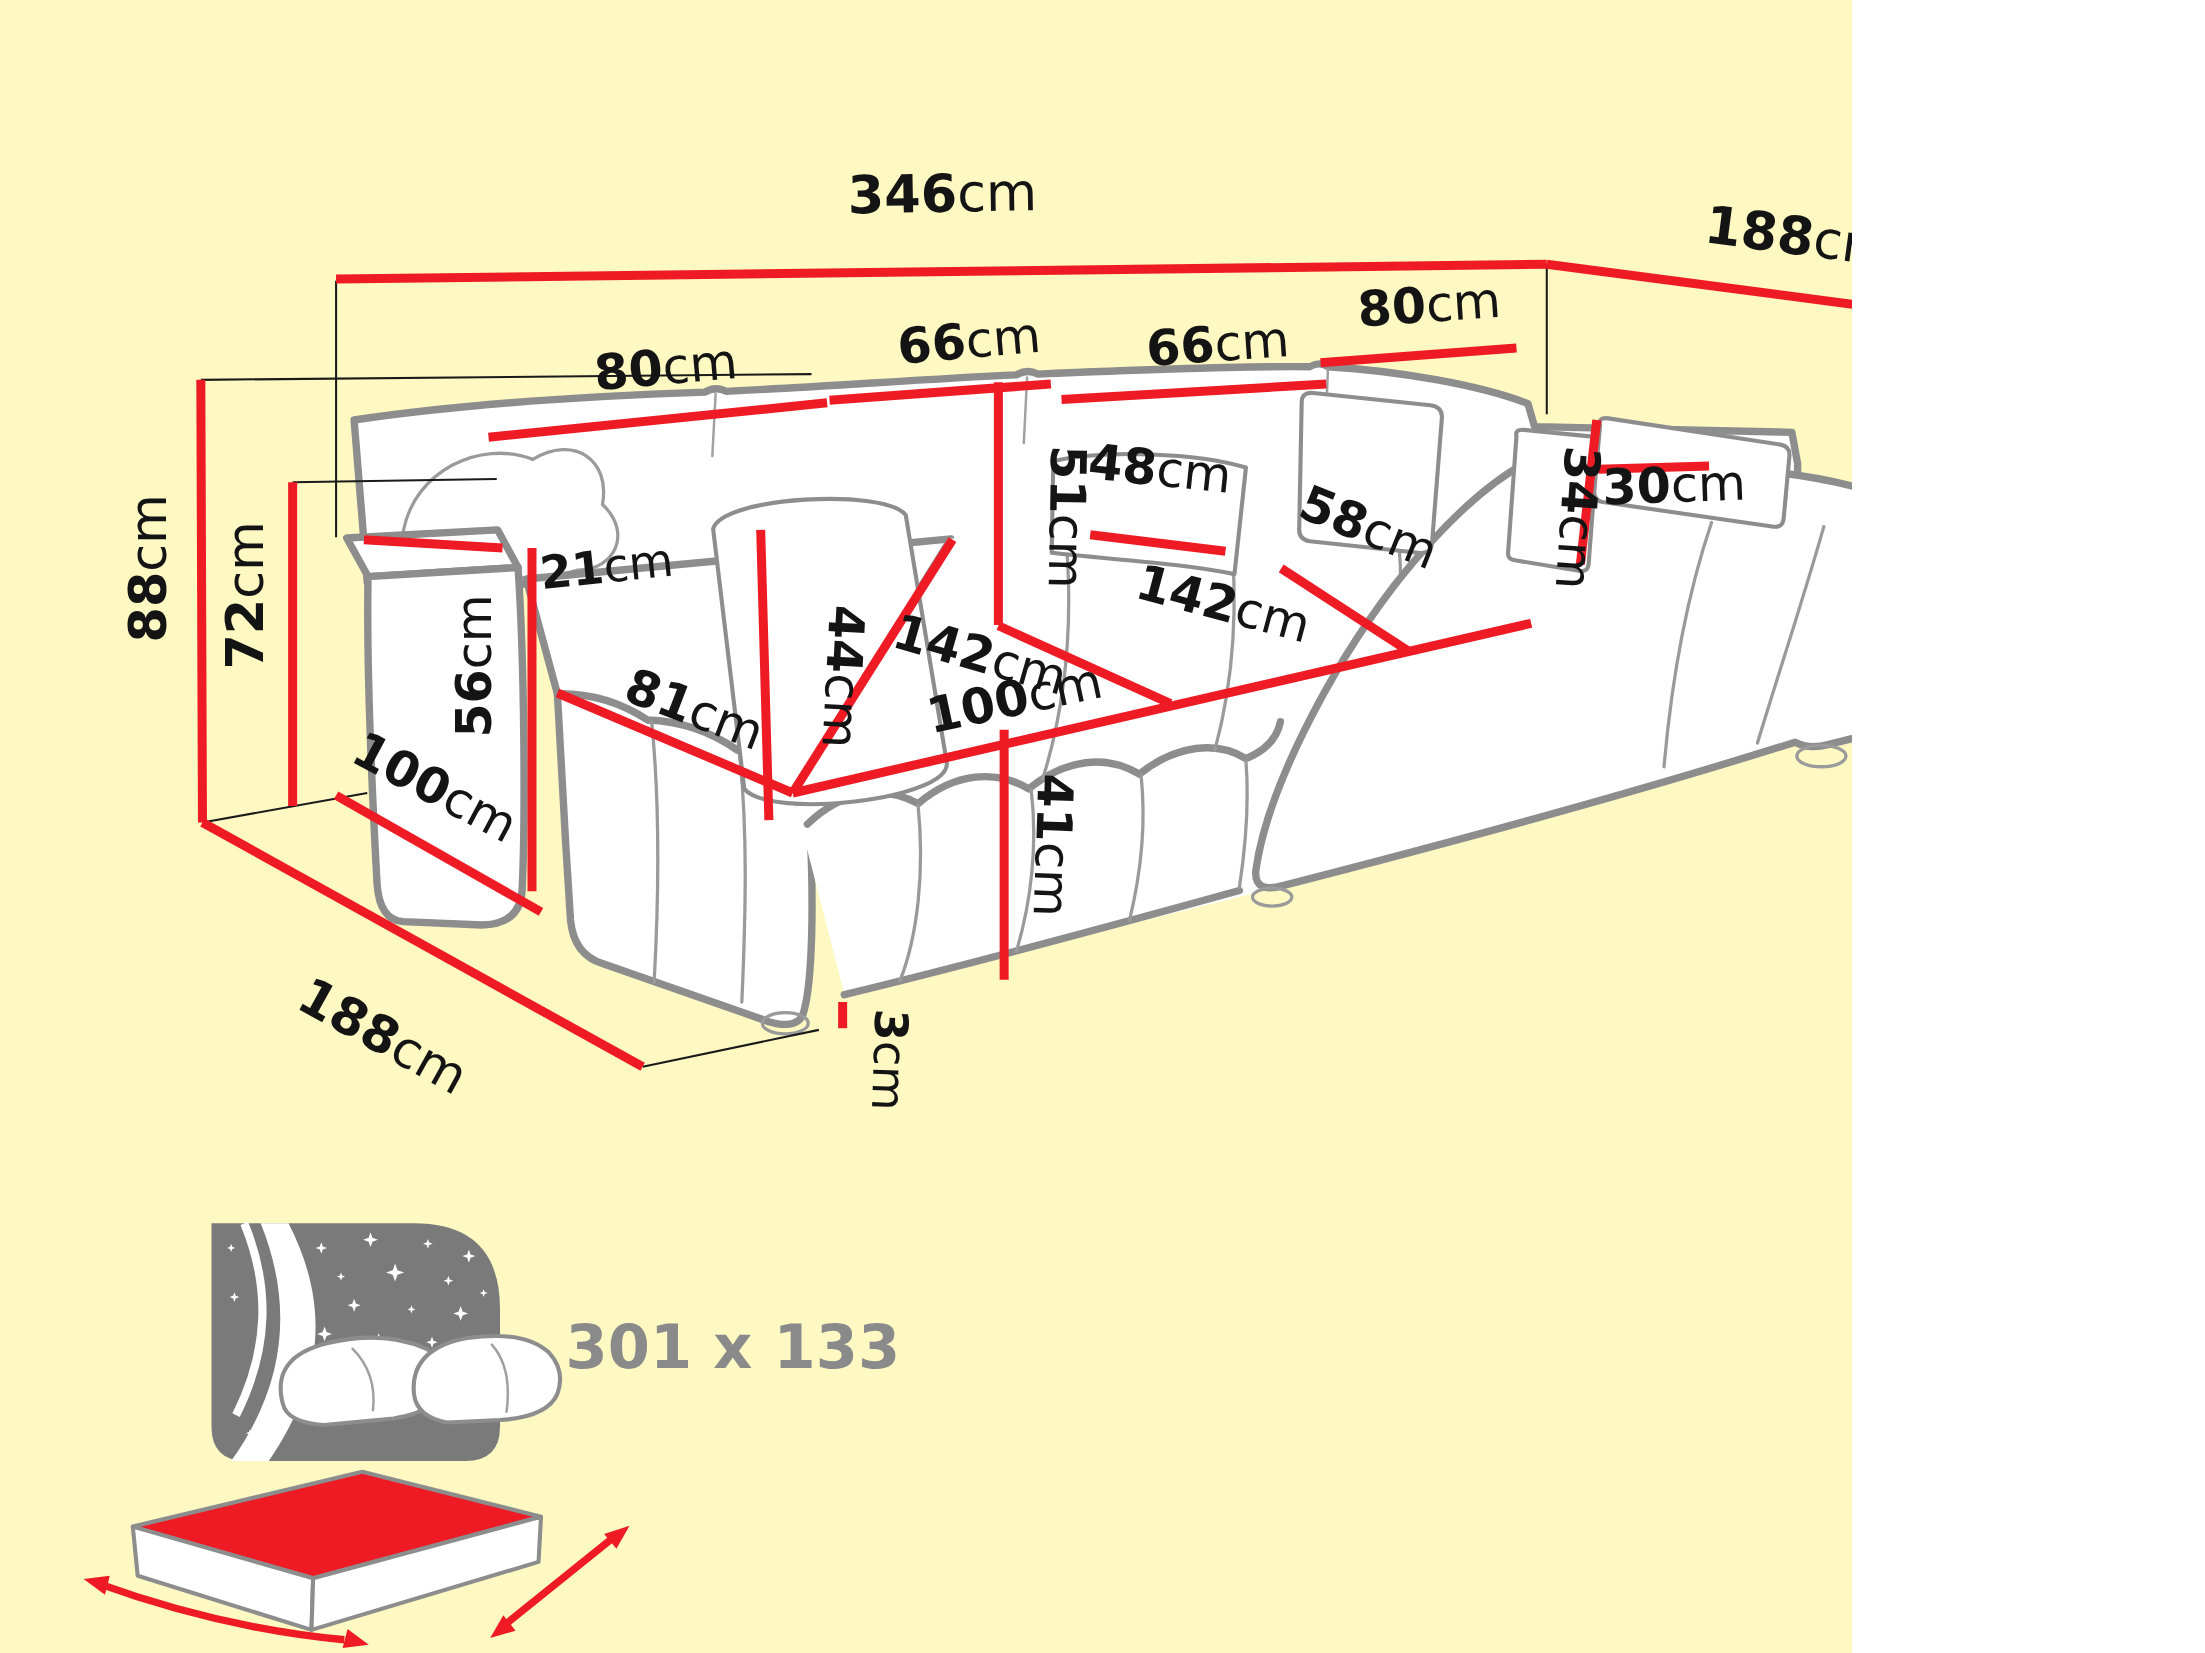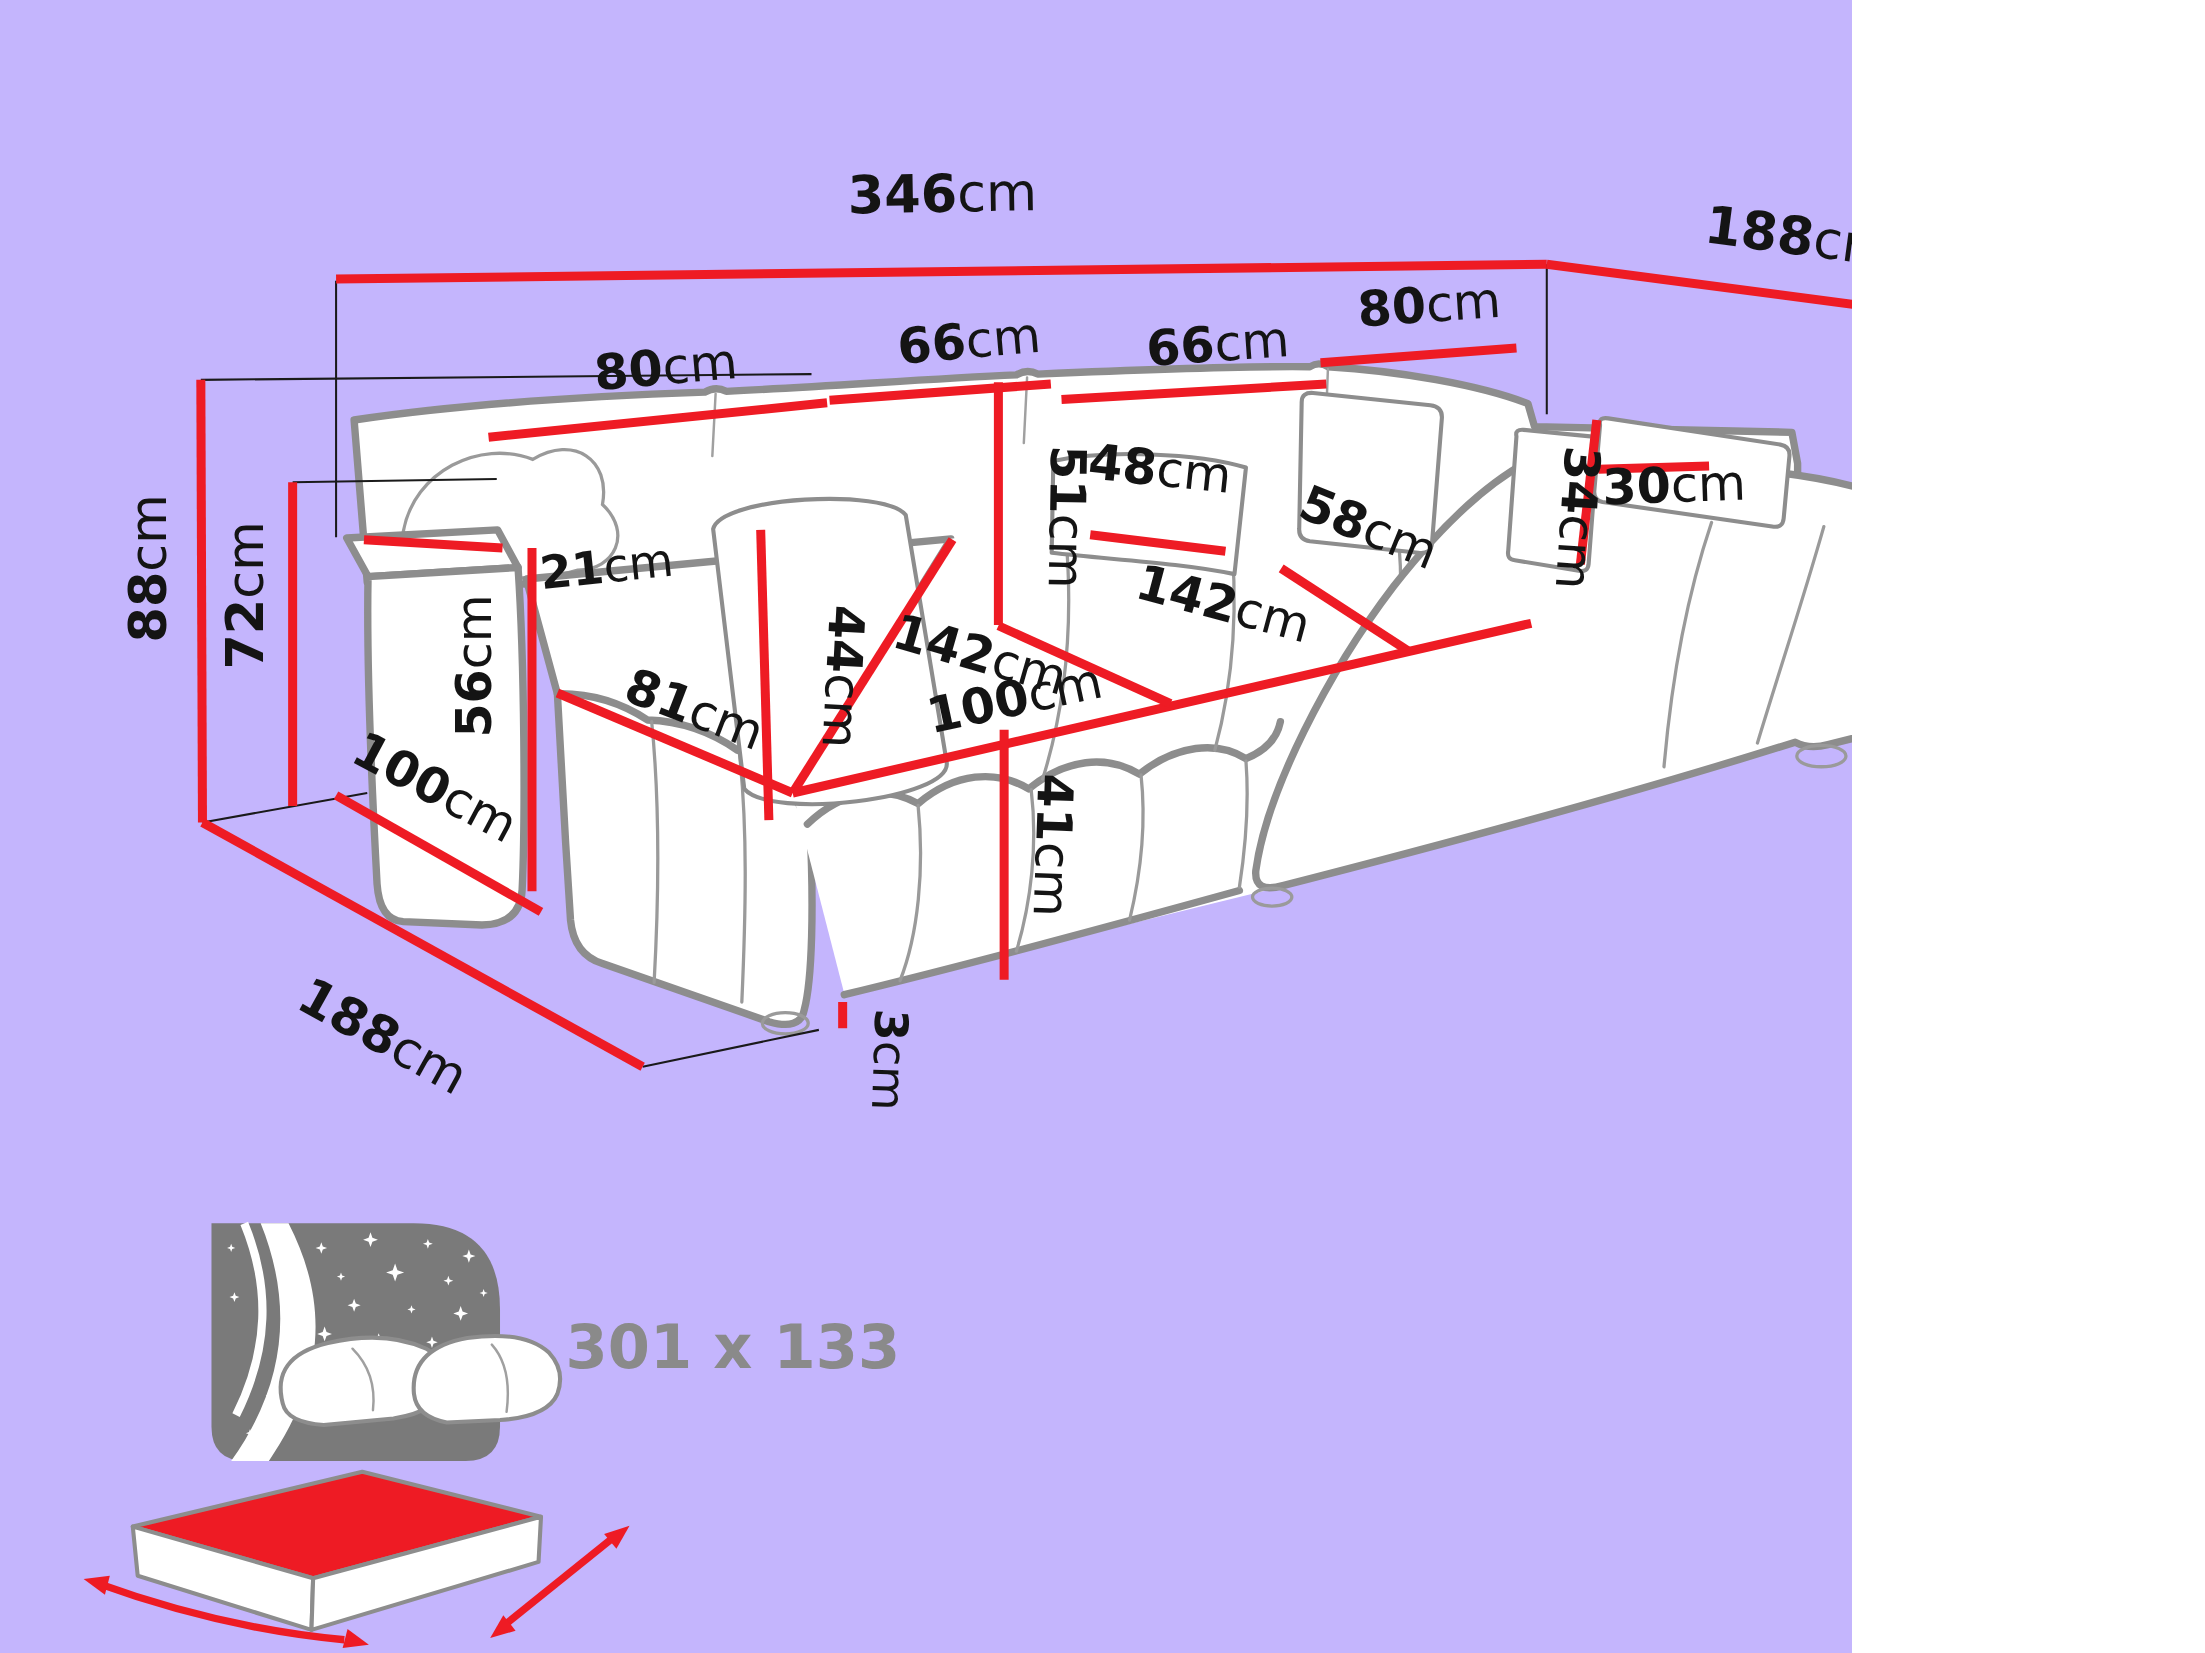--- a/index.html
+++ b/index.html
@@ -1,16 +1,16 @@
 <!DOCTYPE html>
 <html style="font-size:13px"><head>
 <meta charset="utf-8">
 <style>
   html,body{margin:0;padding:0;background:#fff;}
-  .stage{position:relative;width:1852px;height:1654px;background:#c4b5fd;overflow:hidden;}
+  .stage{position:relative;width:1852px;height:1654px;background:#fef9c3;overflow:hidden;}
   svg{display:block;}
   text.dim{font-family:"DejaVu Sans","Liberation Sans",sans-serif;fill:#141414;text-anchor:middle;}
   text.dim .num{font-weight:bold;}
   text.dim .u{font-weight:normal;}
   text.bedlabel{font-family:"DejaVu Sans","Liberation Sans",sans-serif;font-weight:bold;fill:#8a8a8a;}
   .red{stroke:#ee1b24;stroke-width:11;fill:none;}
   .thin{stroke:#1a1a1a;stroke-width:2.5;fill:none;}
   .gout{stroke:#8d8d8d;stroke-width:9;fill:#fff;stroke-linejoin:round;stroke-linecap:round;}
   .gseam{stroke:#9a9a9a;stroke-width:4;fill:none;stroke-linecap:round;}
   .gthin{stroke:#a0a0a0;stroke-width:3;fill:none;stroke-linecap:round;}

